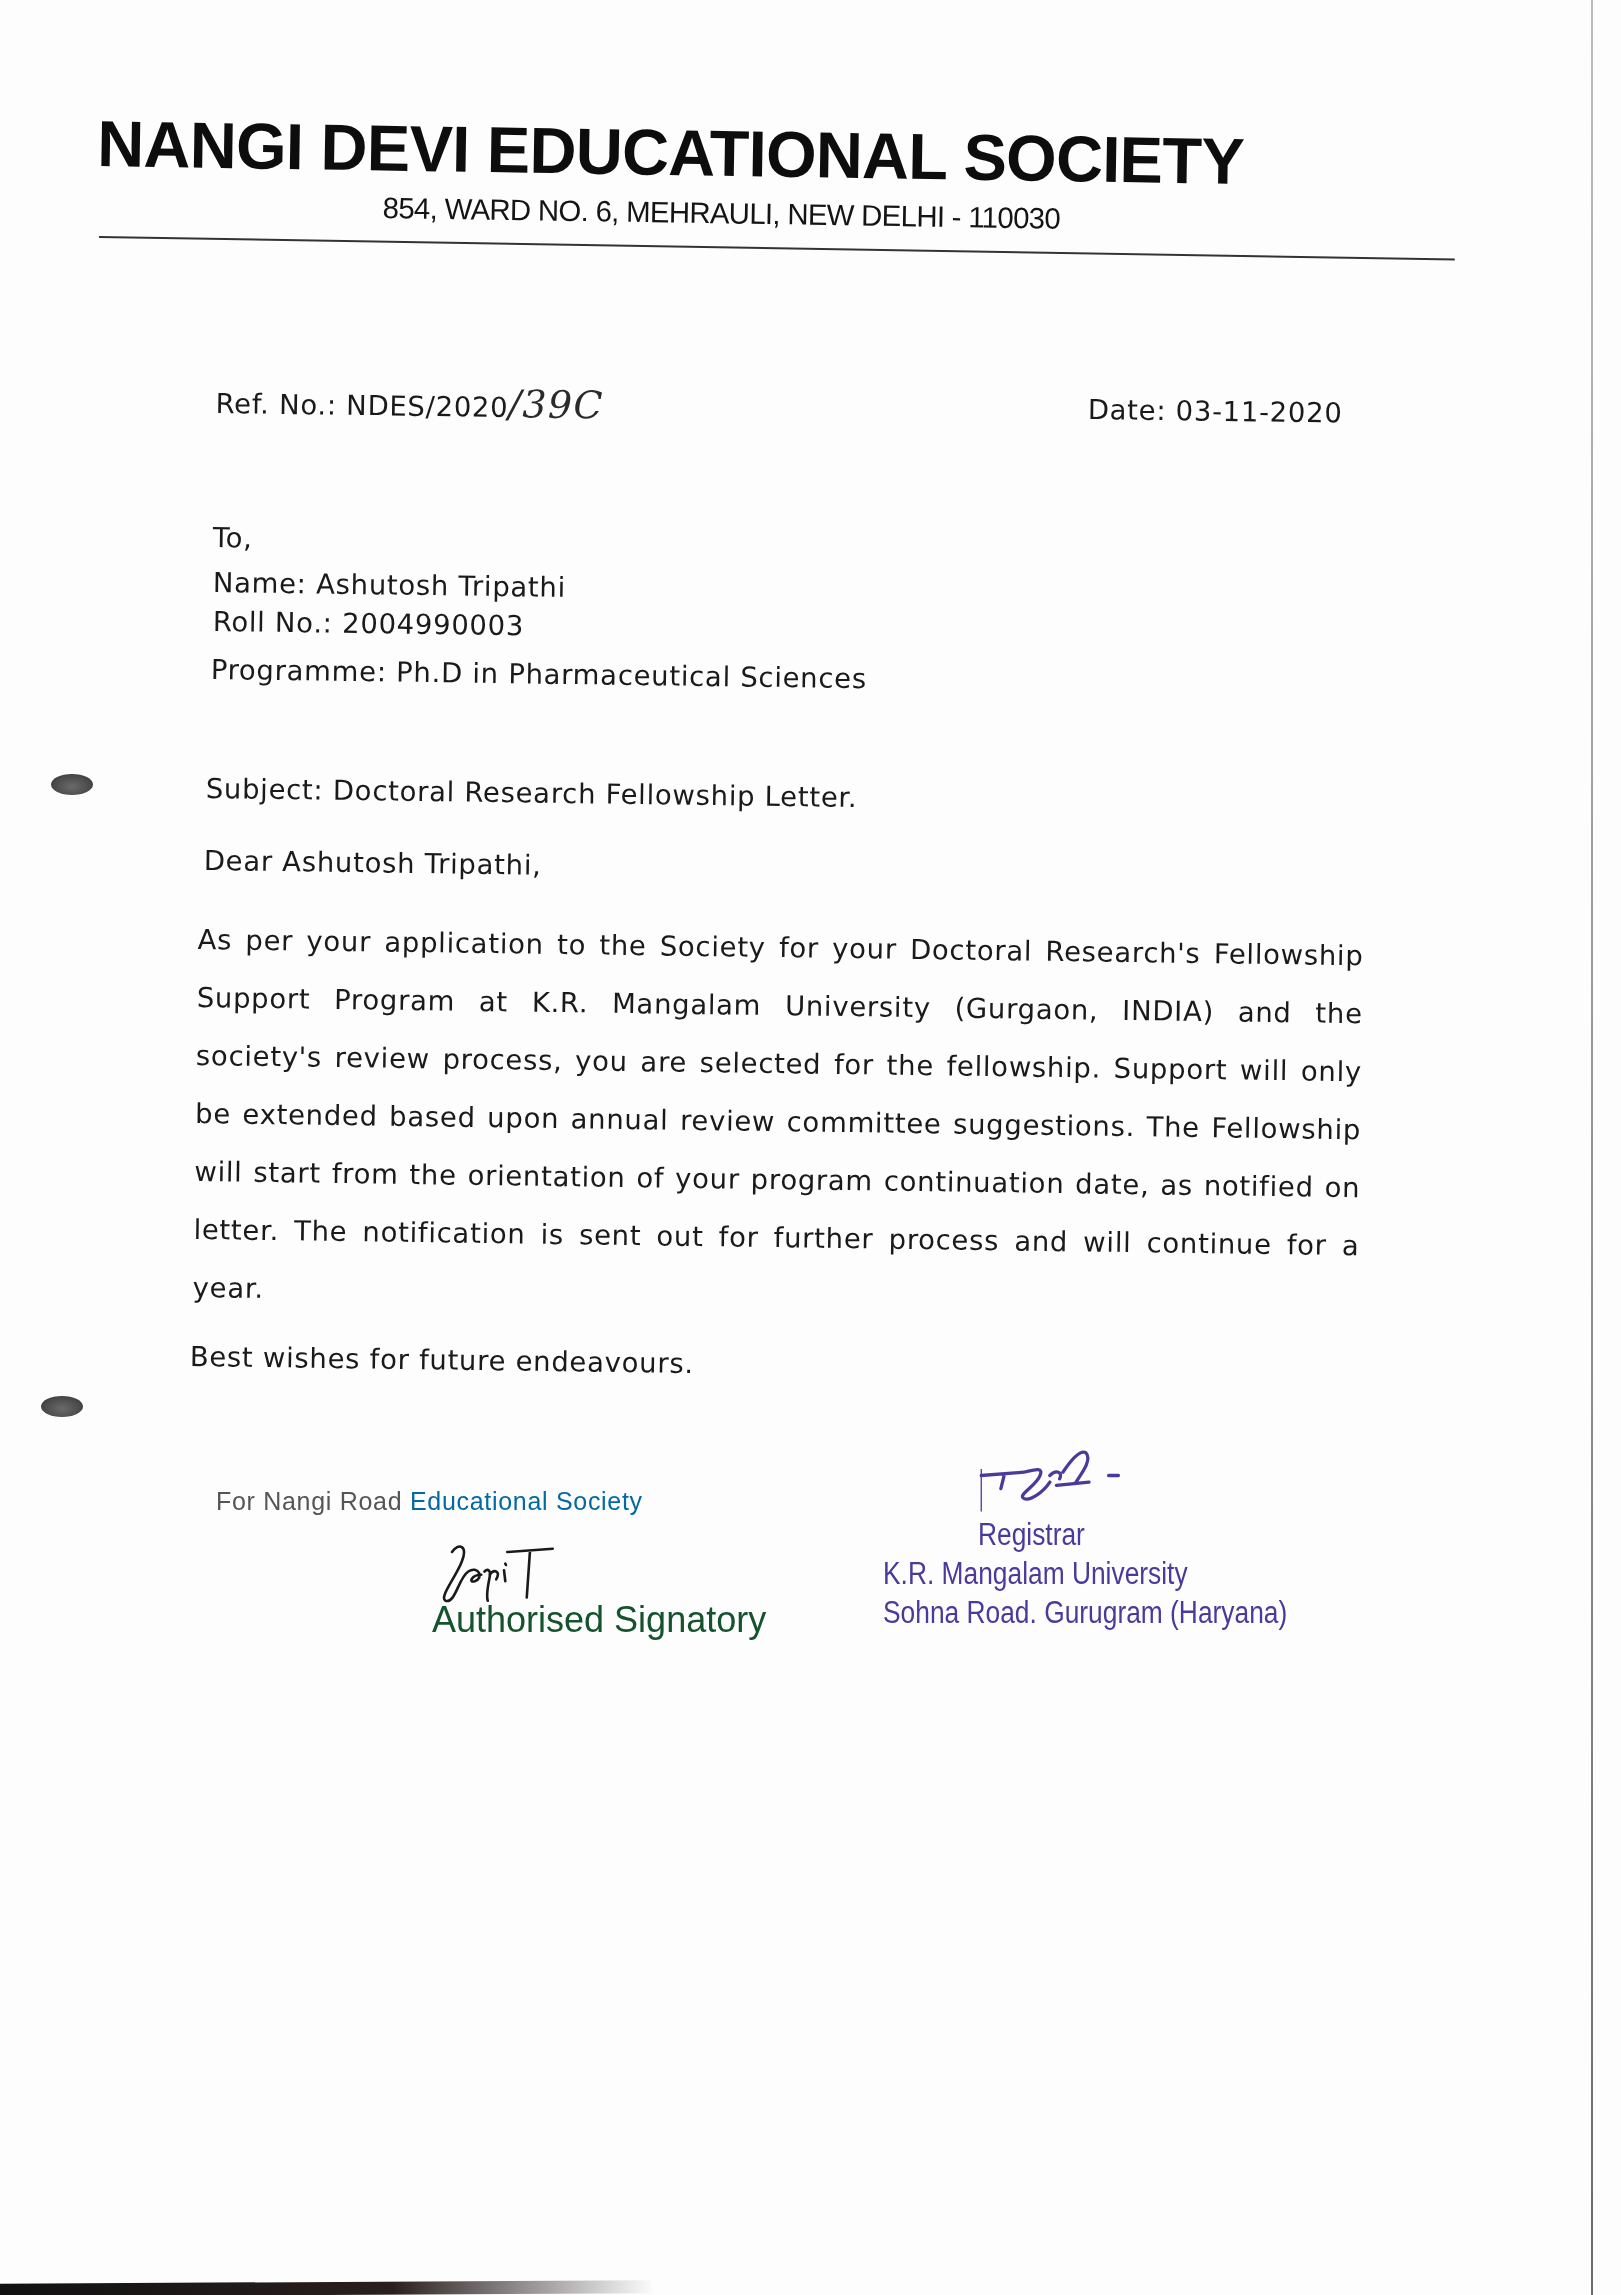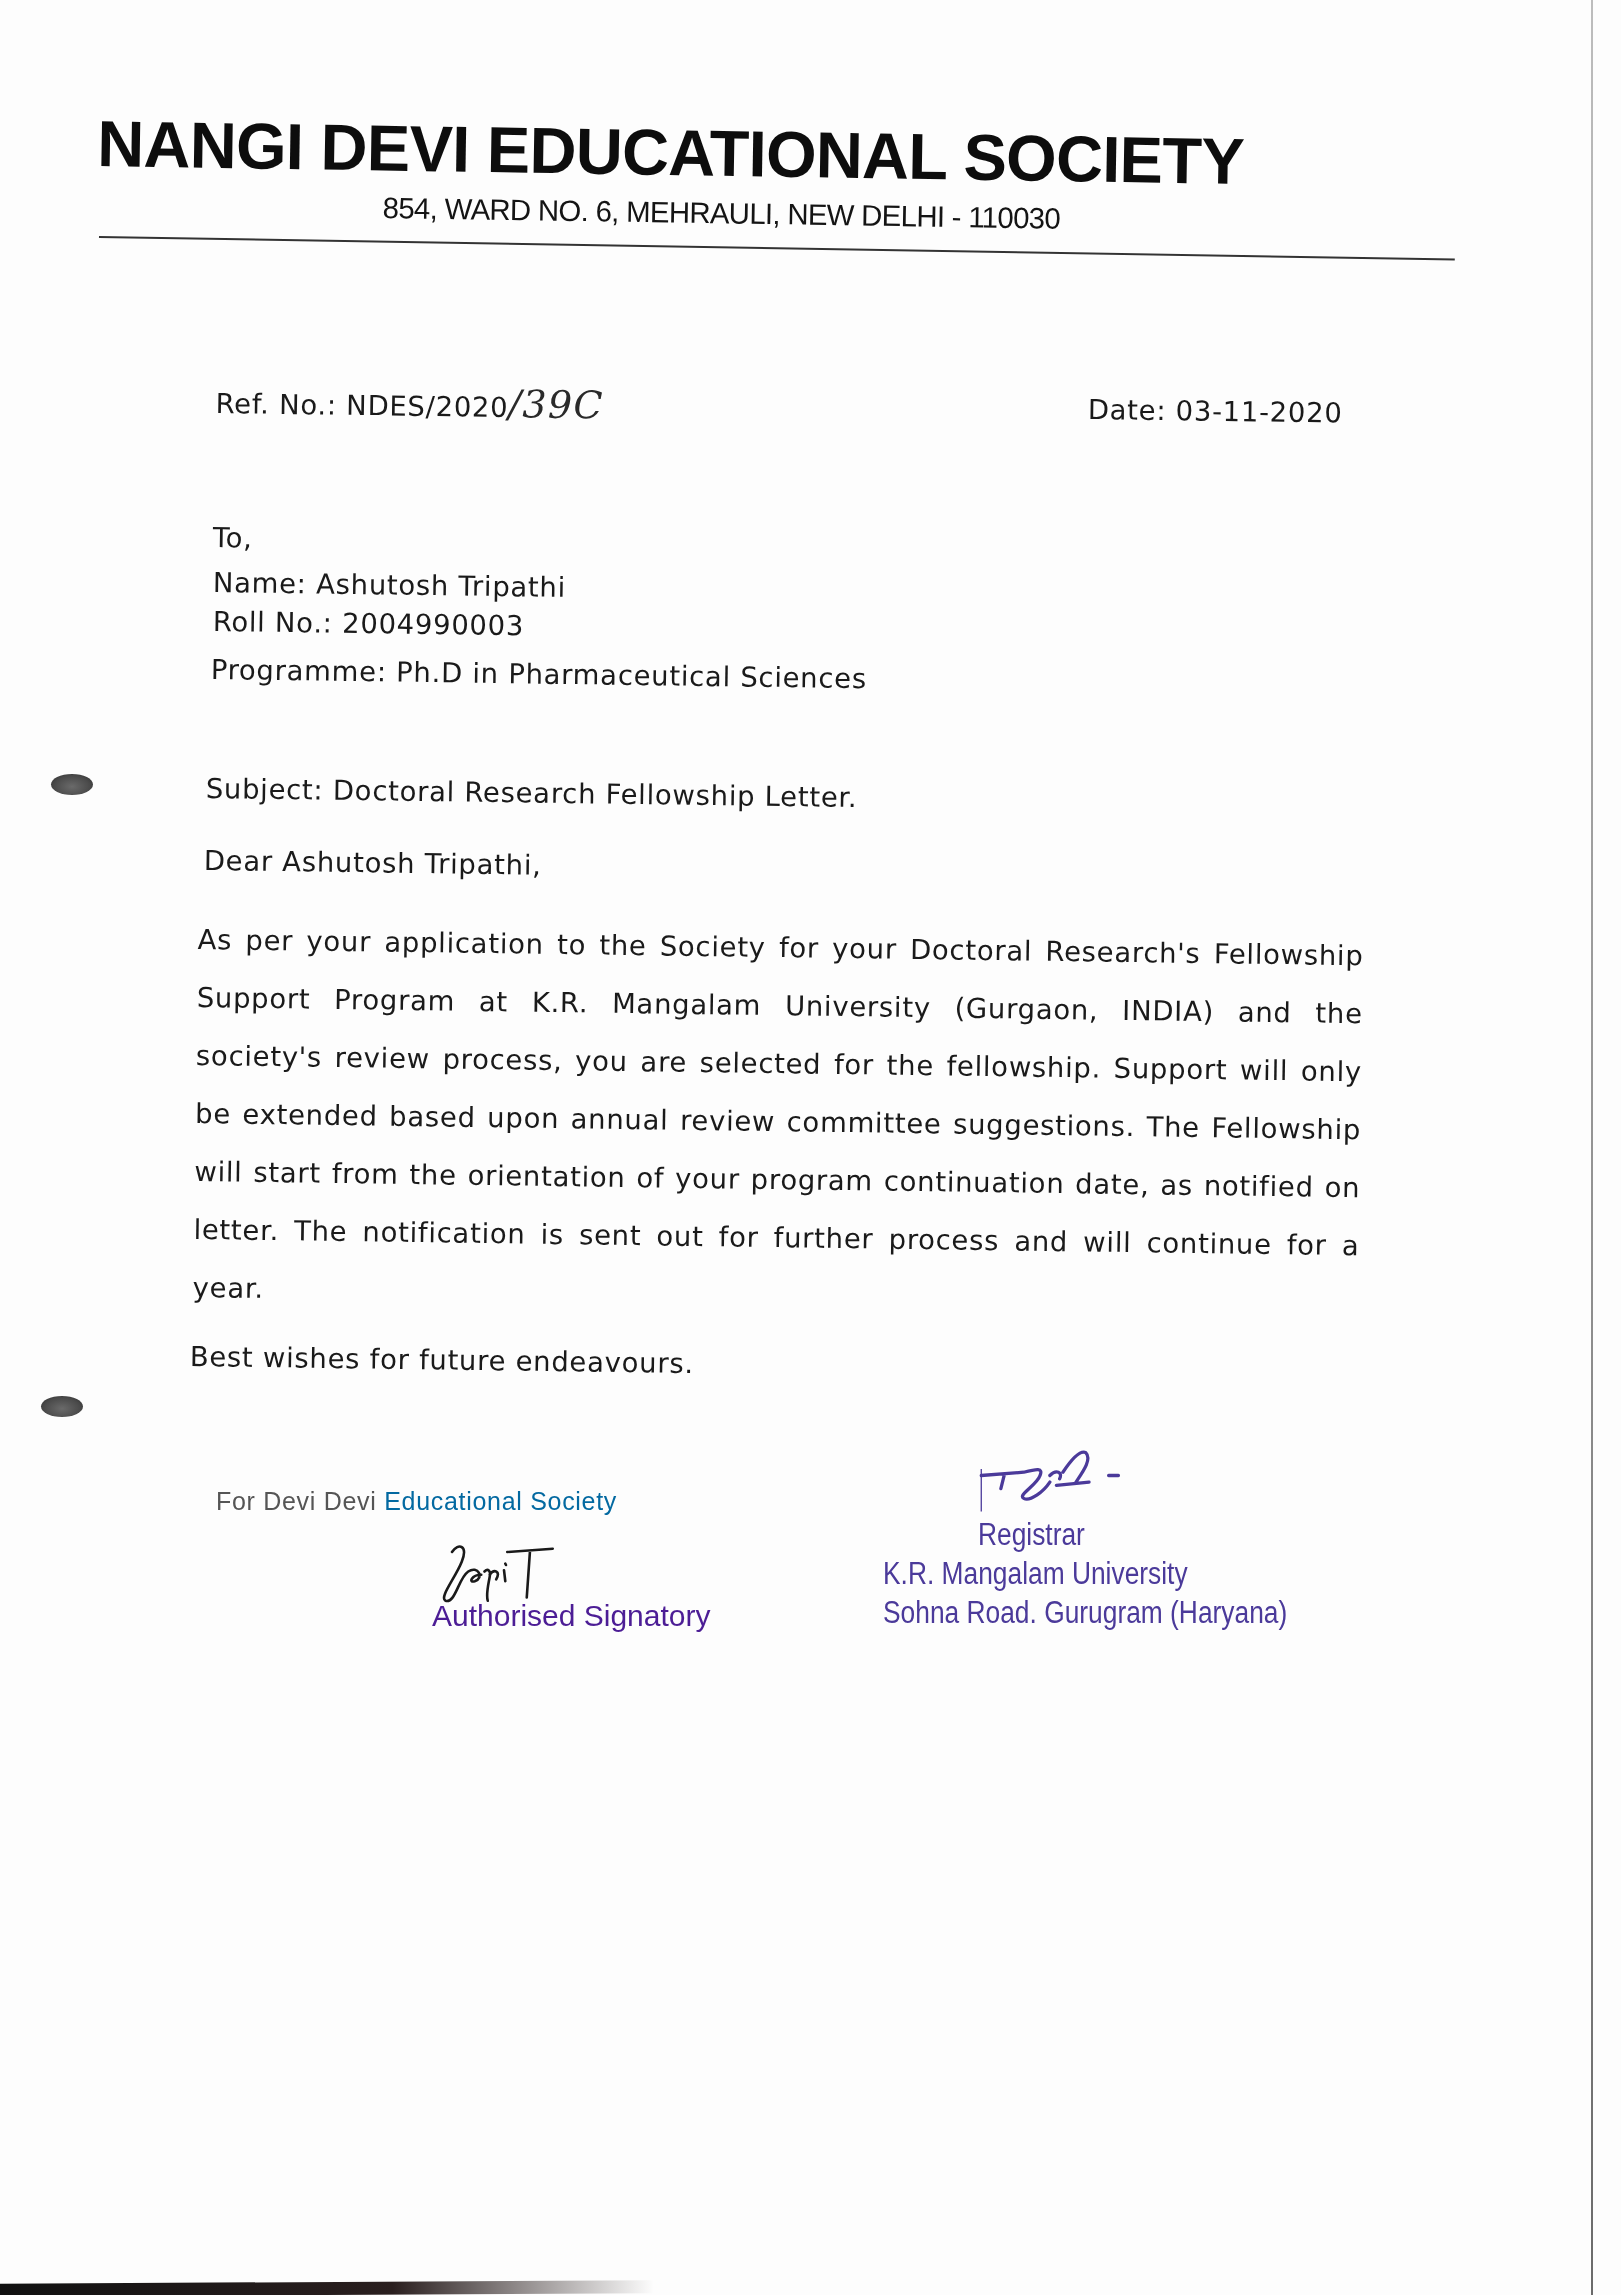--- a/index.html
+++ b/index.html
@@ -43,21 +43,21 @@
   .para { position: absolute; left: 198px; top: 910px; width: 1166px;
     font-family: "DejaVu Sans", sans-serif; font-size: 27.5px; line-height: 58px;
     text-align: justify; letter-spacing: 0.7px; transform: rotate(0.8deg); transform-origin: left top; color: #1a1a1a; }
   .closing { left: 190px; top: 1340px; }
 
   .for-society { position: absolute; left: 216px; top: 1487px; font-family: "Liberation Sans", sans-serif;
     font-size: 25px; color: #555; letter-spacing: 0.7px; white-space: nowrap; }
   .for-society .fade { color: #0369a1; }
   .sig-left { position: absolute; left: 432px; top: 1539px; }
   .auth-sig { position: absolute; left: 432px; top: 1599px; font-family: "Liberation Sans", sans-serif;
-    font-size: 30px; color: #4c1d95; white-space: nowrap; }
+    font-size: 36px; color: #14532d; white-space: nowrap; }
 
   .sig-right { position: absolute; left: 978px; top: 1436px; }
   .stamp { position: absolute; font-family: "Liberation Sans", sans-serif; color: #4b3a9a; white-space: nowrap;
     transform: scaleX(0.85); transform-origin: left top; }
   .stamp.registrar { left: 978px; top: 1517px; font-size: 31px; }
   .stamp.univ { left: 883px; top: 1556px; font-size: 31px; }
   .stamp.addr { left: 883px; top: 1595px; font-size: 31px; }
 </style>
 </head>
 <body>
@@ -83,21 +83,21 @@
   <div class="txt prog">Programme: Ph.D in Pharmaceutical Sciences</div>
 
   <div class="txt subject">Subject: Doctoral Research Fellowship Letter.</div>
   <div class="txt salutation">Dear Ashutosh Tripathi,</div>
 
   <div class="para">As per your application to the Society for your Doctoral Research's Fellowship Support Program at K.R. Mangalam University (Gurgaon, INDIA) and the society's review process, you are selected for the fellowship. Support will only be extended based upon annual review committee suggestions. The Fellowship will start from the orientation of your program continuation date, as notified on letter. The notification is sent out for further process and will continue for a year.</div>
 
   <div class="txt closing">Best wishes for future endeavours.</div>
 
   <div class="for-society">
-    <span>For Devi Devi </span><span class="fade">Educational Society</span>
+    <span>For Nangi Road </span><span class="fade">Educational Society</span>
   </div>
   <svg class="sig-left" width="131" height="65" viewBox="0 0 200 100">
     <path d="M30 20 C40 5, 55 10, 45 35 C35 60, 10 90, 20 95 C35 100, 40 60, 55 50 M55 50 C70 40, 80 60, 65 65 C55 68, 60 55, 75 55 M80 50 C85 45, 90 48, 88 58 C86 70, 82 85, 85 95 M88 55 C95 45, 105 50, 98 62 M110 48 L112 65 M112 38 L113 40 M115 20 L185 15 M150 18 L145 90" stroke="#1a1a1a" stroke-width="4" fill="none" stroke-linecap="round"></path>
   </svg>
   <div class="auth-sig">Authorised Signatory</div>
 
   <svg class="sig-right" width="209" height="79" viewBox="0 0 320 120">
     <path d="M5 60 L70 55 C90 50, 100 48, 95 60 C90 75, 60 90, 70 95 C80 100, 100 85, 110 70 M40 60 L35 80 M110 60 C120 50, 130 55, 125 65 M130 55 C140 40, 155 20, 165 25 C175 35, 160 55, 150 70 M120 75 L170 70 M200 60 L215 60" stroke="#4b3a9a" stroke-width="5" fill="none" stroke-linecap="round"></path>
     <path d="M5 50 L5 115" stroke="#4b3a9a" stroke-width="2"></path>
   </svg>

